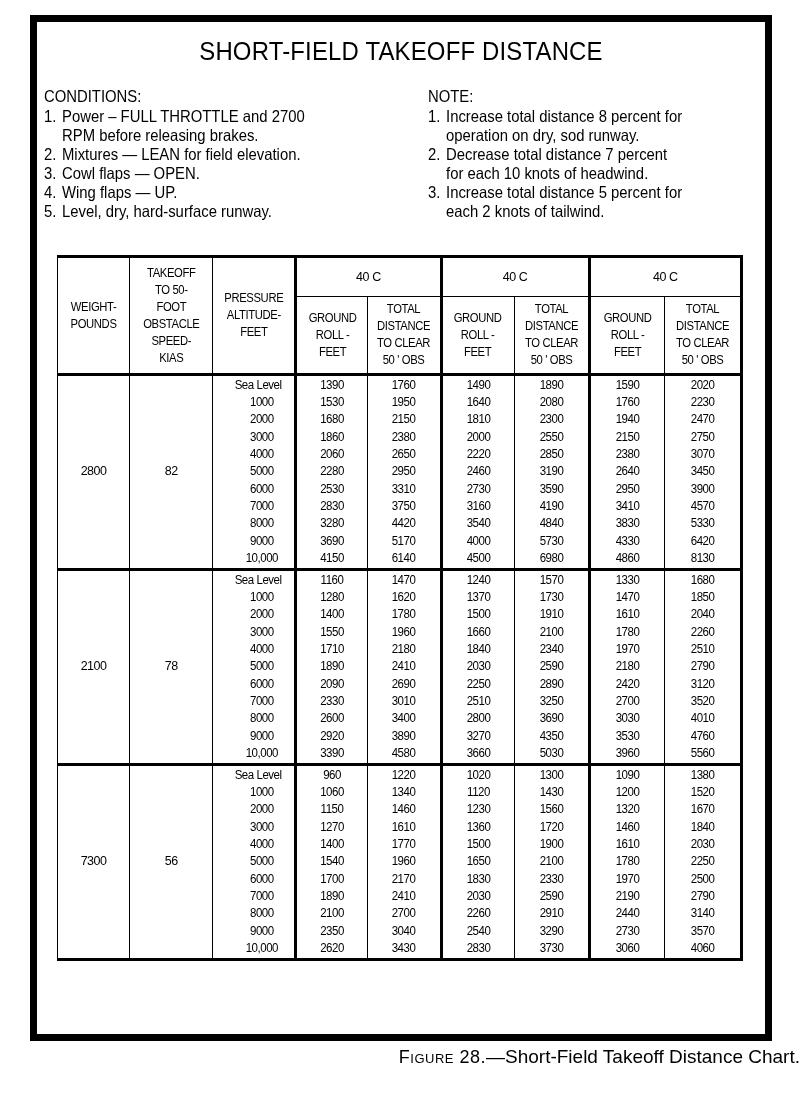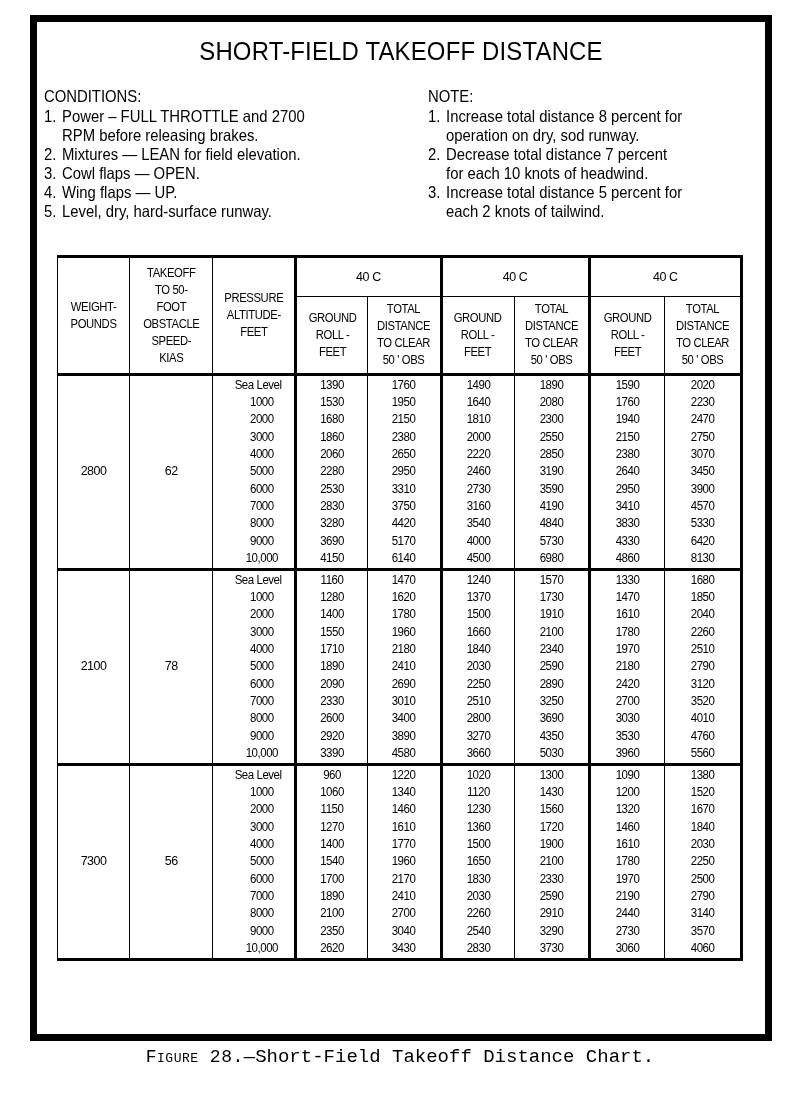--- a/index.html
+++ b/index.html
@@ -22,21 +22,21 @@
   .thick-t { border-top: 3px solid #000 !important; }
   .thick-b { border-bottom: 3px solid #000 !important; }
   tr.temp-row th { height: 38px; font-size: 12.5px; margin-top: 12px; }
   tr.sub-row th { height: 76px; }
   td.grp { vertical-align: top; padding-top: 8px; height: 192px; }
   td.grp .cell-lines { font-size: 12.5px; line-height: 17.3px; letter-spacing: -0.5px; }
   td.grp .cell-lines div { transform: scaleX(0.92); }
   td.single { font-size: 12.5px; letter-spacing: -0.5px; }
   td.alt .cell-lines div { padding-left: 10px; }
 
-  .caption { position: absolute; left: 0; width: 800px; top: 1046px; text-align: center; font-family: Liberation Mono, monospace; font-size: 19px; }
+  .caption { position: absolute; left: 0; width: 800px; top: 1046px; text-align: right; font-family: Liberation Sans, sans-serif; font-size: 19px; }
   .caption .fig { font-variant: small-caps; font-size: 18px; letter-spacing: 0.5px; }
 </style>
 </head>
 <body>
 
 <div class="frame">
   <div class="title">SHORT-FIELD TAKEOFF DISTANCE</div>
 
   <div class="notes left">
     <div class="hd">CONDITIONS:</div>
@@ -138,21 +138,21 @@
 TO CLEAR
 50 ' OBS</span></th>
       </tr>
     </thead>
     <tbody id="table-body">
         <tr>
           <td class="grp single thick-b ">
             <div class="cell-lines">2800</div>
           </td>
           <td class="grp single thick-b ">
-            <div class="cell-lines">62</div>
+            <div class="cell-lines">82</div>
           </td>
           <td class="grp alt thick-b thick-r">
             <div class="cell-lines">
               <div>Sea Level</div>
               <div style="padding-left: 18px;">1000</div>
               <div style="padding-left: 18px;">2000</div>
               <div style="padding-left: 18px;">3000</div>
               <div style="padding-left: 18px;">4000</div>
               <div style="padding-left: 18px;">5000</div>
               <div style="padding-left: 18px;">6000</div>

